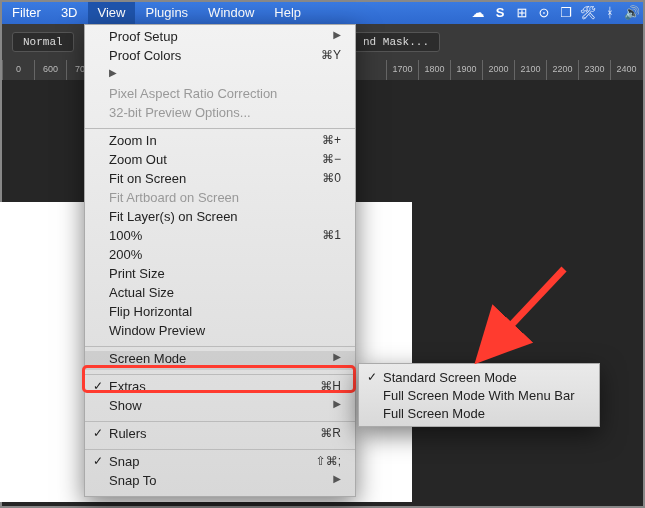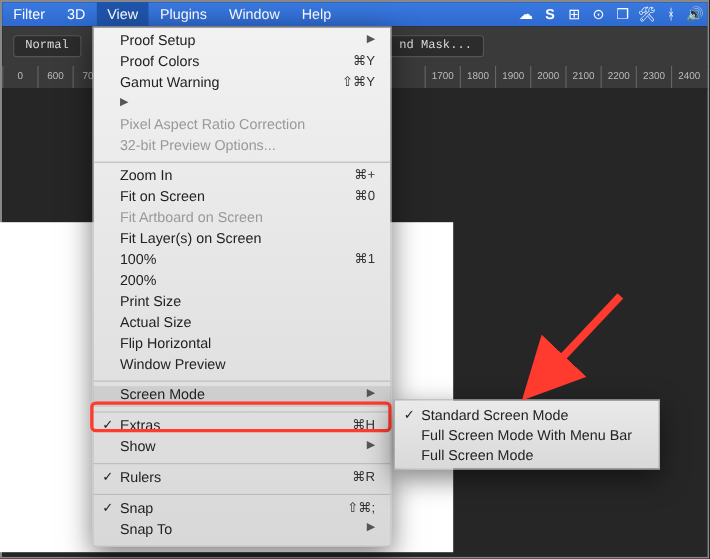--- a/index.html
+++ b/index.html
@@ -252,36 +252,36 @@
   <div class="dropdown" id="dropdown">
       <div class="row">
         <span class="label">Proof Setup</span>
         <span class="arrow">▶</span>
       </div>
       <div class="row">
         <span class="label">Proof Colors</span>
         <span class="short">⌘Y</span>
       </div>
       <div class="row">
-        <span class="label">Gamut Warning</span>
-        <span class="short">⇧⌘Y</span>
-      </div>
-      <div class="row">
         <span class="arrow">▶</span>
       </div>
       <div class="row disabled">
         <span class="label">Pixel Aspect Ratio Correction</span>
       </div>
       <div class="row disabled">
         <span class="label">32-bit Preview Options...</span>
       </div>
       <hr>
       <div class="row">
         <span class="label">Zoom In</span>
         <span class="short">⌘+</span>
+      </div>
+      <div class="row">
+        <span class="label">Zoom Out</span>
+        <span class="short">⌘−</span>
       </div>
       <div class="row">
         <span class="label">Fit on Screen</span>
         <span class="short">⌘0</span>
       </div>
       <div class="row disabled">
         <span class="label">Fit Artboard on Screen</span>
       </div>
       <div class="row">
         <span class="label">Fit Layer(s) on Screen</span>

